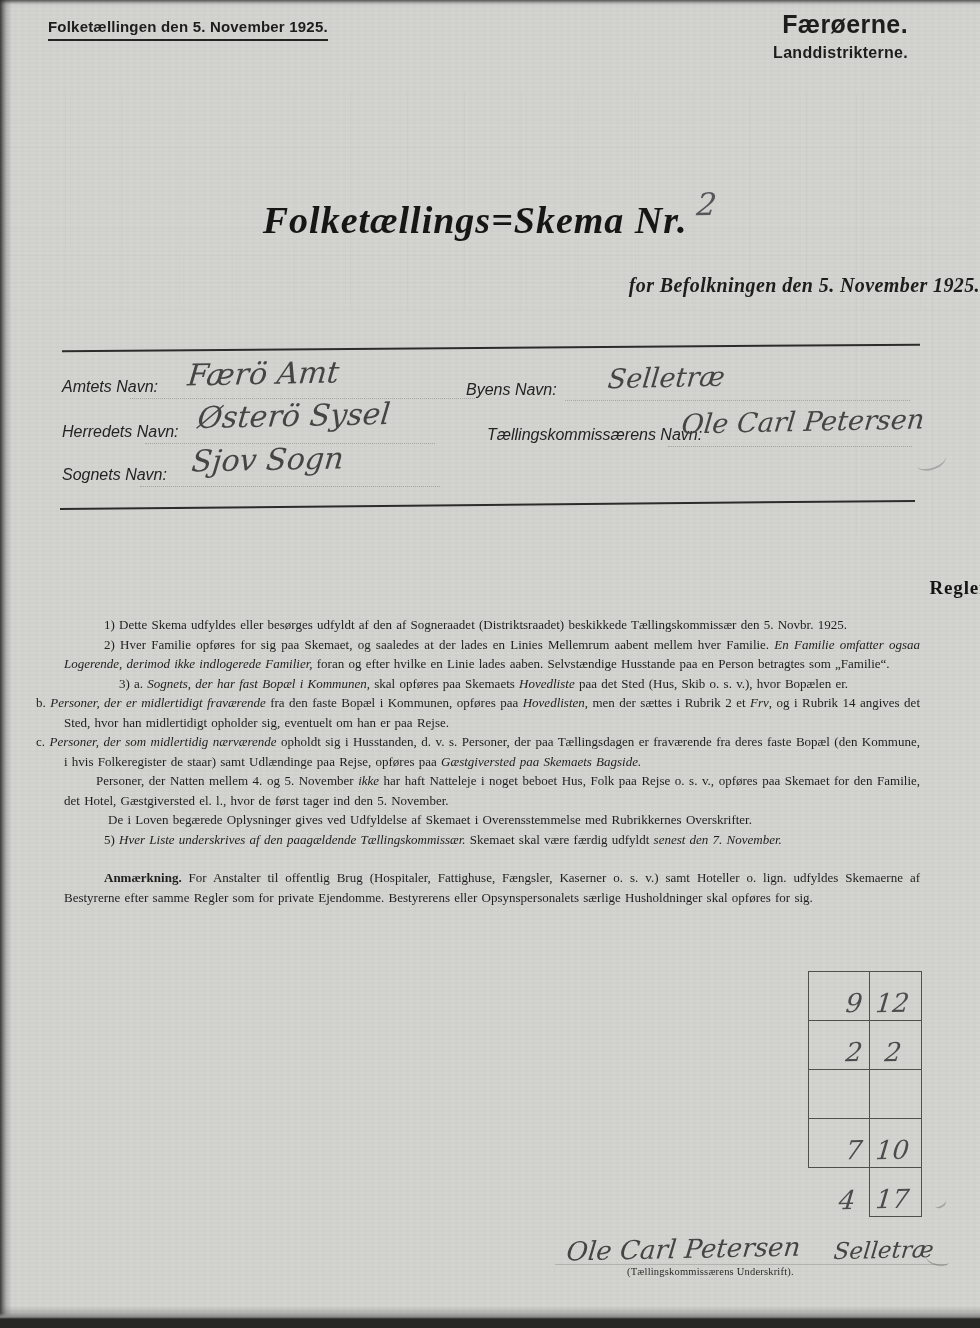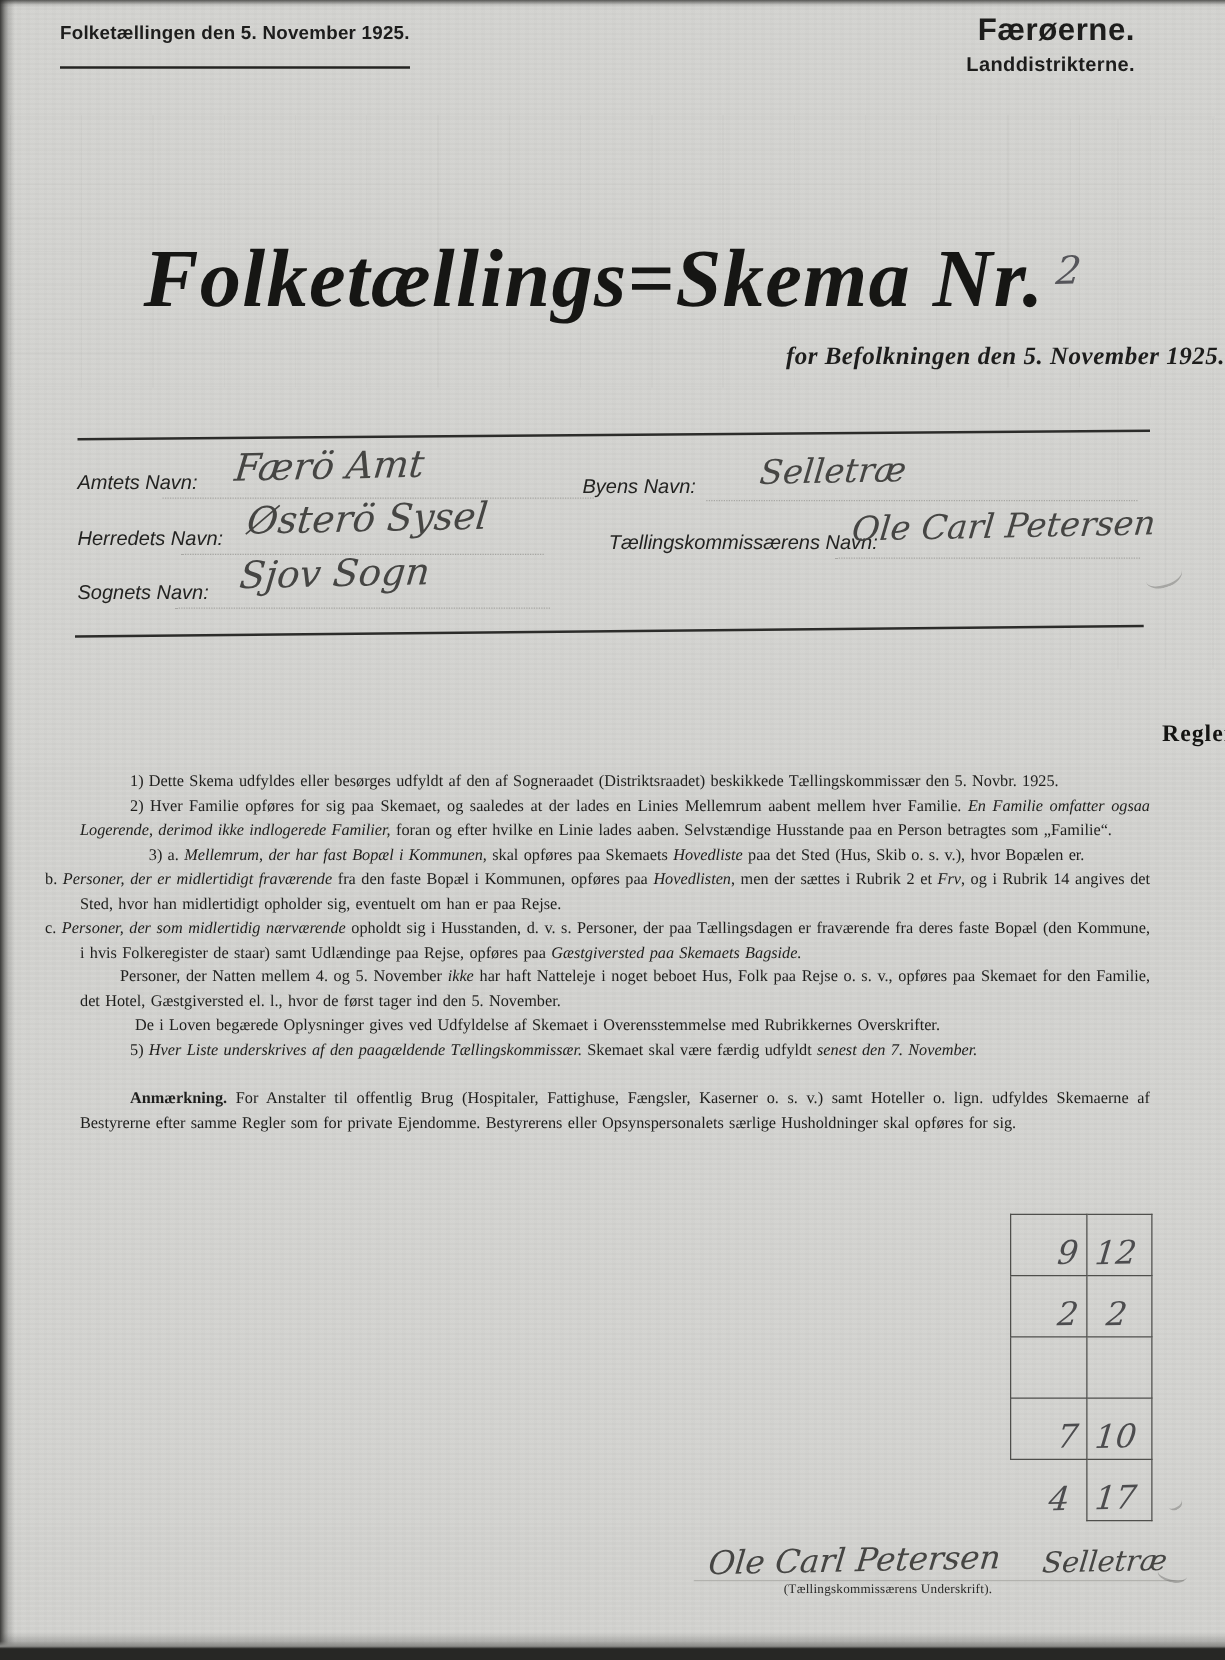--- a/index.html
+++ b/index.html
@@ -24,28 +24,28 @@
     background:
       repeating-linear-gradient(90deg, rgba(70,70,66,0.06) 0 1px, transparent 1px 57px),
       repeating-linear-gradient(0deg, rgba(70,70,66,0.045) 0 1px, transparent 1px 27px);
     filter:blur(0.5px); }
   .ghost-col { left:856px; top:95px; width:118px; height:440px; opacity:.45;
     background:repeating-linear-gradient(90deg, rgba(70,70,66,0.06) 0 1px, transparent 1px 38px);
     filter:blur(0.5px); }
   
   .hdr-left { position:absolute; left:48px; top:18px;
     font-family:"Liberation Sans", sans-serif; font-weight:bold; font-size:15px;
-    letter-spacing:.2px; border-bottom:2.4px solid #242422; padding-bottom:18px; }
+    letter-spacing:.2px; border-bottom:2.4px solid #242422; padding-bottom:4px; }
   .hdr-right { position:absolute; right:72px; top:10px; text-align:right;
     font-family:"Liberation Sans", sans-serif; font-weight:bold; }
   .hdr-region { font-size:25px; letter-spacing:.4px; }
   .hdr-district { font-size:16px; margin-top:5px; letter-spacing:.3px; }
   
   .title-row { position:absolute; left:0; top:186px; width:100%; text-align:center; white-space:nowrap; }
-  .title-main { font-style:italic; font-weight:bold; font-size:66px; letter-spacing:1px; color:#161614;margin-top:24px; }
+  .title-main { font-style:italic; font-weight:bold; font-size:38px; letter-spacing:1px; color:#161614;margin-top:24px; }
   .hand { display:inline-block; font-family:"DejaVu Serif", serif; font-style:italic;
     color:#454543; transform:skewX(-7deg) rotate(-1.2deg); }
   .title-num { font-size:31px; vertical-align:18px; margin-left:10px; color:#55555a; }
   .subtitle { position:absolute; left:0; top:274px; width:100%; text-align:right;
     font-style:italic; font-weight:bold; font-size:20px; letter-spacing:.4px; }
   
   .hline { position:absolute; border-top:2px solid #2c2c2a; }
   .hline-1 { left:62px; top:347px; width:858px; transform:rotate(-0.45deg); }
   .hline-2 { left:60px; top:504px; width:855px; transform:rotate(-0.55deg); }
   
@@ -130,21 +130,21 @@
   <div class="flabel" style="left:487px; top:426px;">Tællingskommissærens Navn:</div>
   <div class="fline" style="left:668px; top:446px; width:244px;"></div>
   <span class="hand fvalue v-med" style="left:682px; top:406px;">Ole Carl Petersen</span>
 
   <div class="hline hline-2"></div>
 
   <div class="regler-h">Regler.</div>
   <div class="rules-text">
     <p class="ind40"><span>1) Dette Skema udfyldes eller besørges udfyldt af den af Sogneraadet (Distriktsraadet) beskikkede Tællingskommissær den 5. Novbr. 1925.</span></p>
     <p class="ind40"><span>2) Hver Familie opføres for sig paa Skemaet, og saaledes at der lades en Linies Mellemrum aabent mellem hver Familie. </span><span style="font-style: italic;">En Familie omfatter ogsaa Logerende, derimod ikke indlogerede Familier,</span><span> foran og efter hvilke en Linie lades aaben. Selvstændige Husstande paa en Person betragtes som „Familie“.</span></p>
-    <p class="ind55"><span>3) a. </span><span style="font-style: italic;">Mellemrum, der har fast Bopæl i Kommunen,</span><span> skal opføres paa Skemaets </span><span style="font-style: italic;">Hovedliste</span><span> paa det Sted (Hus, Skib o. s. v.), hvor Bopælen er.</span></p>
+    <p class="ind55"><span>3) a. </span><span style="font-style: italic;">Sognets, der har fast Bopæl i Kommunen,</span><span> skal opføres paa Skemaets </span><span style="font-style: italic;">Hovedliste</span><span> paa det Sted (Hus, Skib o. s. v.), hvor Bopælen er.</span></p>
     <p class="hang"><span>b. </span><span style="font-style: italic;">Personer, der er midlertidigt fraværende</span><span> fra den faste Bopæl i Kommunen, opføres paa </span><span style="font-style: italic;">Hovedlisten</span><span>, men der sættes i Rubrik 2 et </span><span style="font-style: italic;">Frv</span><span>, og i Rubrik 14 angives det Sted, hvor han midlertidigt opholder sig, eventuelt om han er paa Rejse.</span></p>
     <p class="hang"><span>c. </span><span style="font-style: italic;">Personer, der som midlertidig nærværende</span><span> opholdt sig i Husstanden, d. v. s. Personer, der paa Tællingsdagen er fraværende fra deres faste Bopæl (den Kommune, i hvis Folkeregister de staar) samt Udlændinge paa Rejse, opføres paa </span><span style="font-style: italic;">Gæstgiversted paa Skemaets Bagside.</span></p>
     <p class="ind32"><span>Personer, der Natten mellem 4. og 5. November </span><span style="font-style: italic;">ikke</span><span> har haft Natteleje i noget beboet Hus, Folk paa Rejse o. s. v., opføres paa Skemaet for den Familie, det Hotel, Gæstgiversted el. l., hvor de først tager ind den 5. November.</span></p>
     <p class="ind44"><span>De i Loven begærede Oplysninger gives ved Udfyldelse af Skemaet i Overensstemmelse med Rubrikkernes Overskrifter.</span></p>
     <p class="ind40"><span>5) </span><span style="font-style: italic;">Hver Liste underskrives af den paagældende Tællingskommissær.</span><span> Skemaet skal være færdig udfyldt </span><span style="font-style: italic;">senest den 7. November.</span></p>
     <p class="ind40 remark"><span style="font-weight: bold;">Anmærkning.</span><span> For Anstalter til offentlig Brug (Hospitaler, Fattighuse, Fængsler, Kaserner o. s. v.) samt Hoteller o. lign. udfyldes Skemaerne af Bestyrerne efter samme Regler som for private Ejendomme. Bestyrerens eller Opsynspersonalets særlige Husholdninger skal opføres for sig.</span></p>
   </div>
 
   <table class="tally">
     <tbody>

